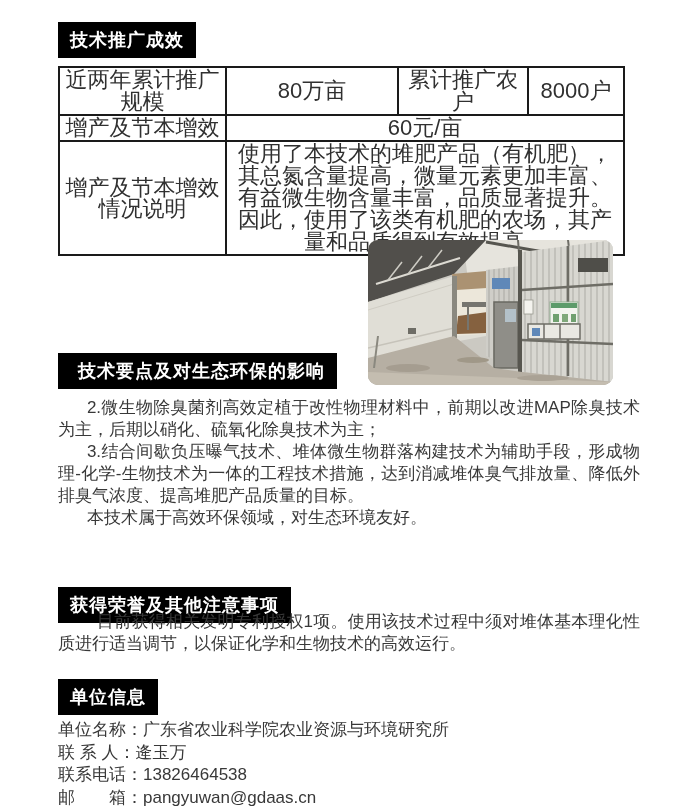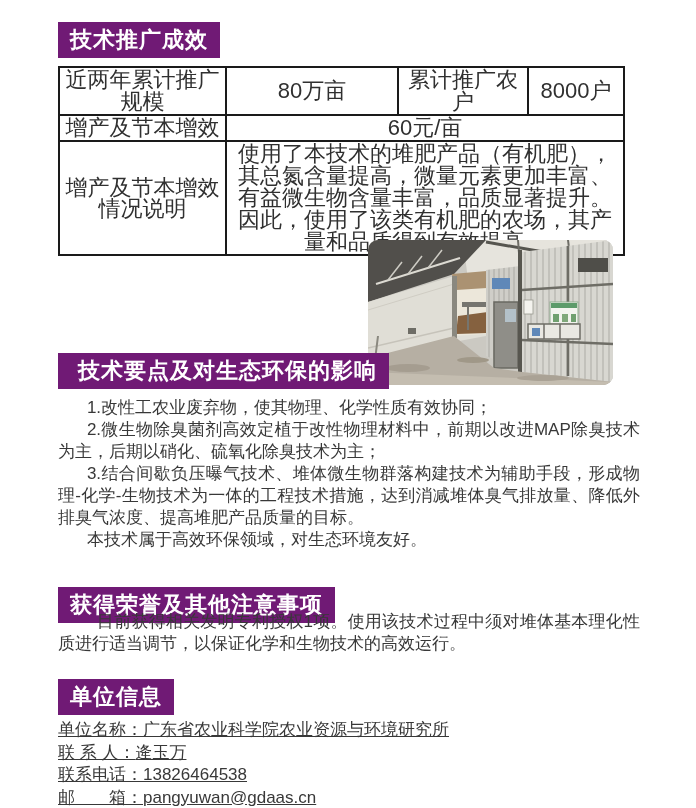--- a/index.html
+++ b/index.html
@@ -9,23 +9,23 @@
     width: 696px;
     height: 808px;
     margin: 0 auto;
     background: #ffffff;
     font-family: "Liberation Sans", "DejaVu Sans", sans-serif;
     color: #383838;
   }
   .sec-header {
     position: absolute;
     display: inline-block;
-    background: #701a75;
+    background: #000000;
     color: #ffffff;
-    font-size: 22px;
+    font-size: 18px;
     font-weight: bold;
     line-height: 22px;
     padding: 7px 12px;
     letter-spacing: 1px;
     white-space: nowrap;
   }
   .h1 { left: 58px; top: 22px; }
   .h2 { left: 58px; top: 353px; padding-left: 20px; }
   .h3 { left: 58px; top: 567px; margin-top: 20px; }
   .h4 { left: 58px; top: 679px; }
@@ -81,21 +81,20 @@
   .tech p { text-indent: 1.7em; }
   .honors { top: 611px; }
   .honors p { text-indent: 2.3em; }
 
   .unit {
     position: absolute;
     left: 58px; top: 719px;
     font-size: 17px;
     line-height: 22.5px;
     color: #383838;
-    text-decoration: underline;
   }
   .unit .row { white-space: pre; }
   .unit .lbl { color: #383838; }
 </style>
 </head>
 <body>
 
 <div class="page">
 
   <div class="sec-header h1">
@@ -198,21 +197,20 @@
       <ellipse cx="175" cy="138" rx="26" ry="3" fill="#aaa295"></ellipse>
       <line x1="10" y1="96" x2="6" y2="128" stroke="#8a887f" stroke-width="2"></line>
       <rect x="40" y="88" width="8" height="6" fill="#6e6d66"></rect>
     </svg>
   </div>
 
   <div class="sec-header h2">
     <span>技术要点及对生态环保的影响</span>
   </div>
   <div class="bodyblock tech">
-    <p>1.改性工农业废弃物，使其物理、化学性质有效协同；</p>
     <p>2.微生物除臭菌剂高效定植于改性物理材料中，前期以改进MAP除臭技术为主，后期以硝化、硫氧化除臭技术为主；</p>
     <p>3.结合间歇负压曝气技术、堆体微生物群落构建技术为辅助手段，形成物理-化学-生物技术为一体的工程技术措施，达到消减堆体臭气排放量、降低外排臭气浓度、提高堆肥产品质量的目标。</p>
     <p>本技术属于高效环保领域，对生态环境友好。</p>
   </div>
 
   <div class="sec-header h3">
     <span>获得荣誉及其他注意事项</span>
   </div>
   <div class="bodyblock honors">
     <p>目前获得相关发明专利授权1项。使用该技术过程中须对堆体基本理化性质进行适当调节，以保证化学和生物技术的高效运行。</p>

